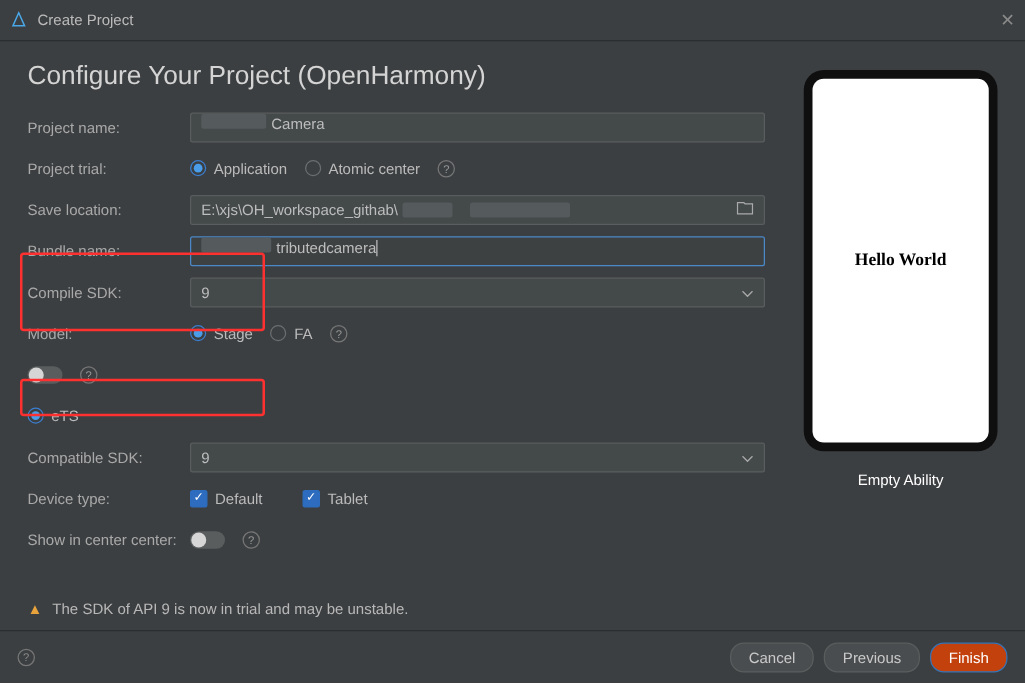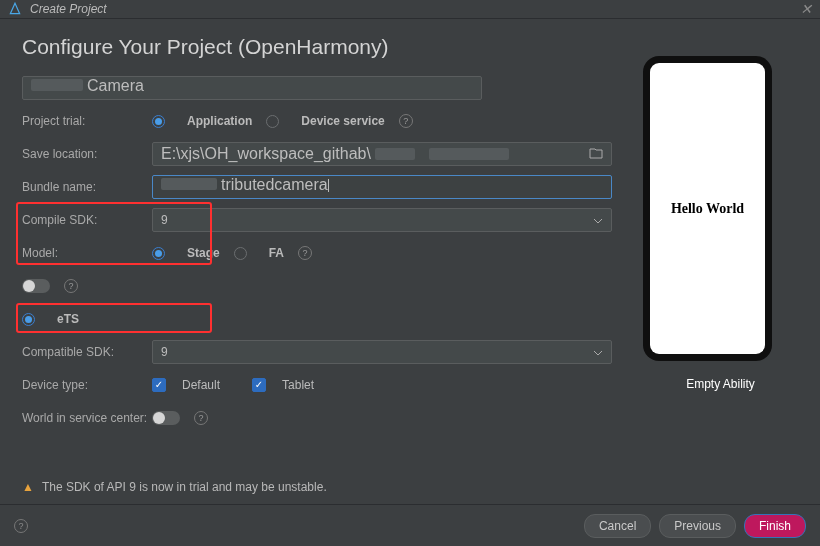--- a/index.html
+++ b/index.html
@@ -4,75 +4,74 @@
 <style>
   * { box-sizing: border-box; margin: 0; padding: 0; }
   body {
     width: 820px; height: 546px;
     background: #3c3f41;
     font-family: -apple-system, "Segoe UI", Arial, sans-serif;
     font-size: 12px; color: #bbbbbb;
     overflow: hidden; position: relative;
   }
   .titlebar {
-    height: 19px; display: flex; align-items: center;
-    padding: 0 8px; border-bottom: 1px solid #2b2d30; font-style: italic;
+    height: 33px; display: flex; align-items: center;
+    padding: 0 8px; border-bottom: 1px solid #2b2d30;
   }
   .titlebar .logo { width: 14px; height: 14px; margin-right: 8px; }
   .titlebar .close { margin-left: auto; font-size: 14px; color: #8a8a8a; cursor: pointer; }
   .subtitle {
     font-size: 21px; color: #d4d4d4;
     padding: 16px 22px 12px 22px;
   }
   .form {
     padding: 0 22px;
   }
   .row {
     display: flex; align-items: center;
     height: 33px;
   }
   .label { width: 130px; color: #a9a9a9; }
   .value-col { flex: 0 0 460px; display: flex; align-items: center; gap: 14px; }
   .text-input {
     background: #44494a; border: 1px solid #5a5d5e;
     color: #bdbdbd; height: 24px; padding: 0 8px;
-    border-radius: 2px; width: 460px; font-size: 16px;
+    border-radius: 2px; width: 460px; font-size: 12px;
   }
   .text-input.focus { border-color: #4a88c7; background: #3d4142; }
   .dropdown {
     background: #44494a; border: 1px solid #5a5d5e;
     color: #bdbdbd; height: 24px; padding: 0 8px;
     border-radius: 2px; width: 460px;
     display: flex; align-items: center; position: relative;
   }
   .dropdown .chev {
     position: absolute; right: 8px; top: 50%; transform: translateY(-50%);
   }
   .radio {
-    display: inline-flex; align-items: flex-end; gap: 22px;
+    display: inline-flex; align-items: center; gap: 6px;
     cursor: pointer;
-    font-weight: bold;
   }
   .radio .dot {
     width: 13px; height: 13px; border-radius: 50%;
     border: 1px solid #6b6e70; display: inline-block; position: relative;
   }
   .radio.selected .dot { border-color: #3a7ecf; }
   .radio.selected .dot::after {
     content: ""; width: 7px; height: 7px; border-radius: 50%;
     background: #4a9de8; position: absolute; top: 2px; left: 2px;
   }
   .check {
     width: 14px; height: 14px; border: 1px solid #6b6e70;
     display: inline-flex; align-items: center; justify-content: center;
     border-radius: 2px;
   }
   .check.on { background: #2d6cbf; border-color: #2d6cbf; color: #fff; }
   .check.on::after { content: "✓"; font-size: 10px; line-height: 1; }
-  .checkwrap { display: inline-flex; align-items: center; gap: 16px; margin-right: 18px; justify-content: space-between; }
+  .checkwrap { display: inline-flex; align-items: center; gap: 6px; margin-right: 18px; justify-content: space-between; }
   .toggle {
     width: 28px; height: 14px; background: #5a5d5e;
     border-radius: 8px; position: relative; cursor: pointer;
   }
   .toggle::after {
     content: ""; width: 12px; height: 12px; border-radius: 50%;
     background: #d6d6d6; position: absolute; top: 1px; left: 1px;
   }
   .help {
     width: 14px; height: 14px; border: 1px solid #777;
@@ -85,21 +84,21 @@
     border-radius: 3px; pointer-events: none;
   }
   .hl1 { left: 16px; top: 202px; width: 196px; height: 63px; }
   .hl2 { left: 16px; top: 303px; width: 196px; height: 30px; }
 
   .preview {
     position: absolute; right: 22px; top: 56px;
     width: 155px;
   }
   .phone {
-    width: 129px; height: 305px; background: #0f0f0f;
+    width: 155px; height: 305px; background: #0f0f0f;
     border-radius: 16px; padding: 7px; text-align: right;
   }
   .screen {
     width: 100%; height: 100%; background: #fff;
     border-radius: 9px; display: flex; align-items: center;
     justify-content: center;
   }
   .screen-text { color: #000; font-weight: bold; font-size: 14px; font-family: Georgia, serif; }
   .preview-label { text-align: center; margin-top: 16px; color: #ffffff; }
 
@@ -114,58 +113,59 @@
     height: 42px; border-top: 1px solid #2b2d30;
     display: flex; align-items: center; padding: 0 14px;
   }
   .footer .help-l { color: #8a8a8a; }
   .footer .btns { margin-left: auto; display: flex; gap: 8px; }
   .btn {
     height: 24px; padding: 0 14px; border: 1px solid #5a5d5e;
     background: #4a4d4f; color: #c9c9c9; border-radius: 11px;
     font-size: 12px; cursor: pointer;
   }
-  .btn.primary { background: #be185d; border-color: #3573b7; color: #fff; }
+  .btn.primary { background: #c2410c; border-color: #3573b7; color: #fff; }
   .chev-svg { width: 10px; height: 6px; }
   .masked { background: #555a5c; display: inline-block; height: 12px; border-radius: 2px; }
   .caret { border-left: 1px solid #bbb; height: 13px; display: inline-block; vertical-align: middle; }
 </style>
 </head>
 <body>
 
 <div class="titlebar">
   <svg class="logo" viewBox="0 0 24 24">
     <path d="M12 2 L20 20 L4 20 Z" fill="none" stroke="#4aa8e8" stroke-width="2"></path>
   </svg>
   <span>Create Project</span>
   <span class="close">✕</span>
 </div>
 
 <div class="subtitle">Configure Your Project (OpenHarmony)</div>
 
 <div class="form">
 
   <div class="row">
+    <div class="label">Project name:</div>
     <div class="value-col">
       <div class="text-input">
         <span class="masked" style="width:52px;margin-right:4px"></span><span>Camera</span>
       </div>
     </div>
   </div>
 
   <div class="row">
     <div class="label">Project trial:</div>
     <div class="value-col">
       <span class="radio selected">
         <span class="dot"></span>
           <span>Application</span>
       </span>
       <span class="radio">
         <span class="dot"></span>
-          <span>Device service</span>
+          <span>Atomic center</span>
       </span>
       <span class="help">?</span>
     </div>
   </div>
 
   <div class="row">
     <div class="label">Save location:</div>
     <div class="value-col">
       <div class="text-input" style="display:flex;align-items:center;position:relative">
         <span>E:\xjs\OH_workspace_githab\</span>
@@ -256,21 +256,21 @@
         <span>Default</span>
       </span>
       <span class="checkwrap">
         <span class="check on"></span>
         <span>Tablet</span>
       </span>
     </div>
   </div>
 
   <div class="row">
-    <div class="label">World in service center:</div>
+    <div class="label">Show in center center:</div>
     <div class="value-col">
       <span class="toggle"></span>
       <span class="help">?</span>
     </div>
   </div>
 
 </div>
 
 <div class="hl-box hl1"></div>
 <div class="hl-box hl2"></div>

